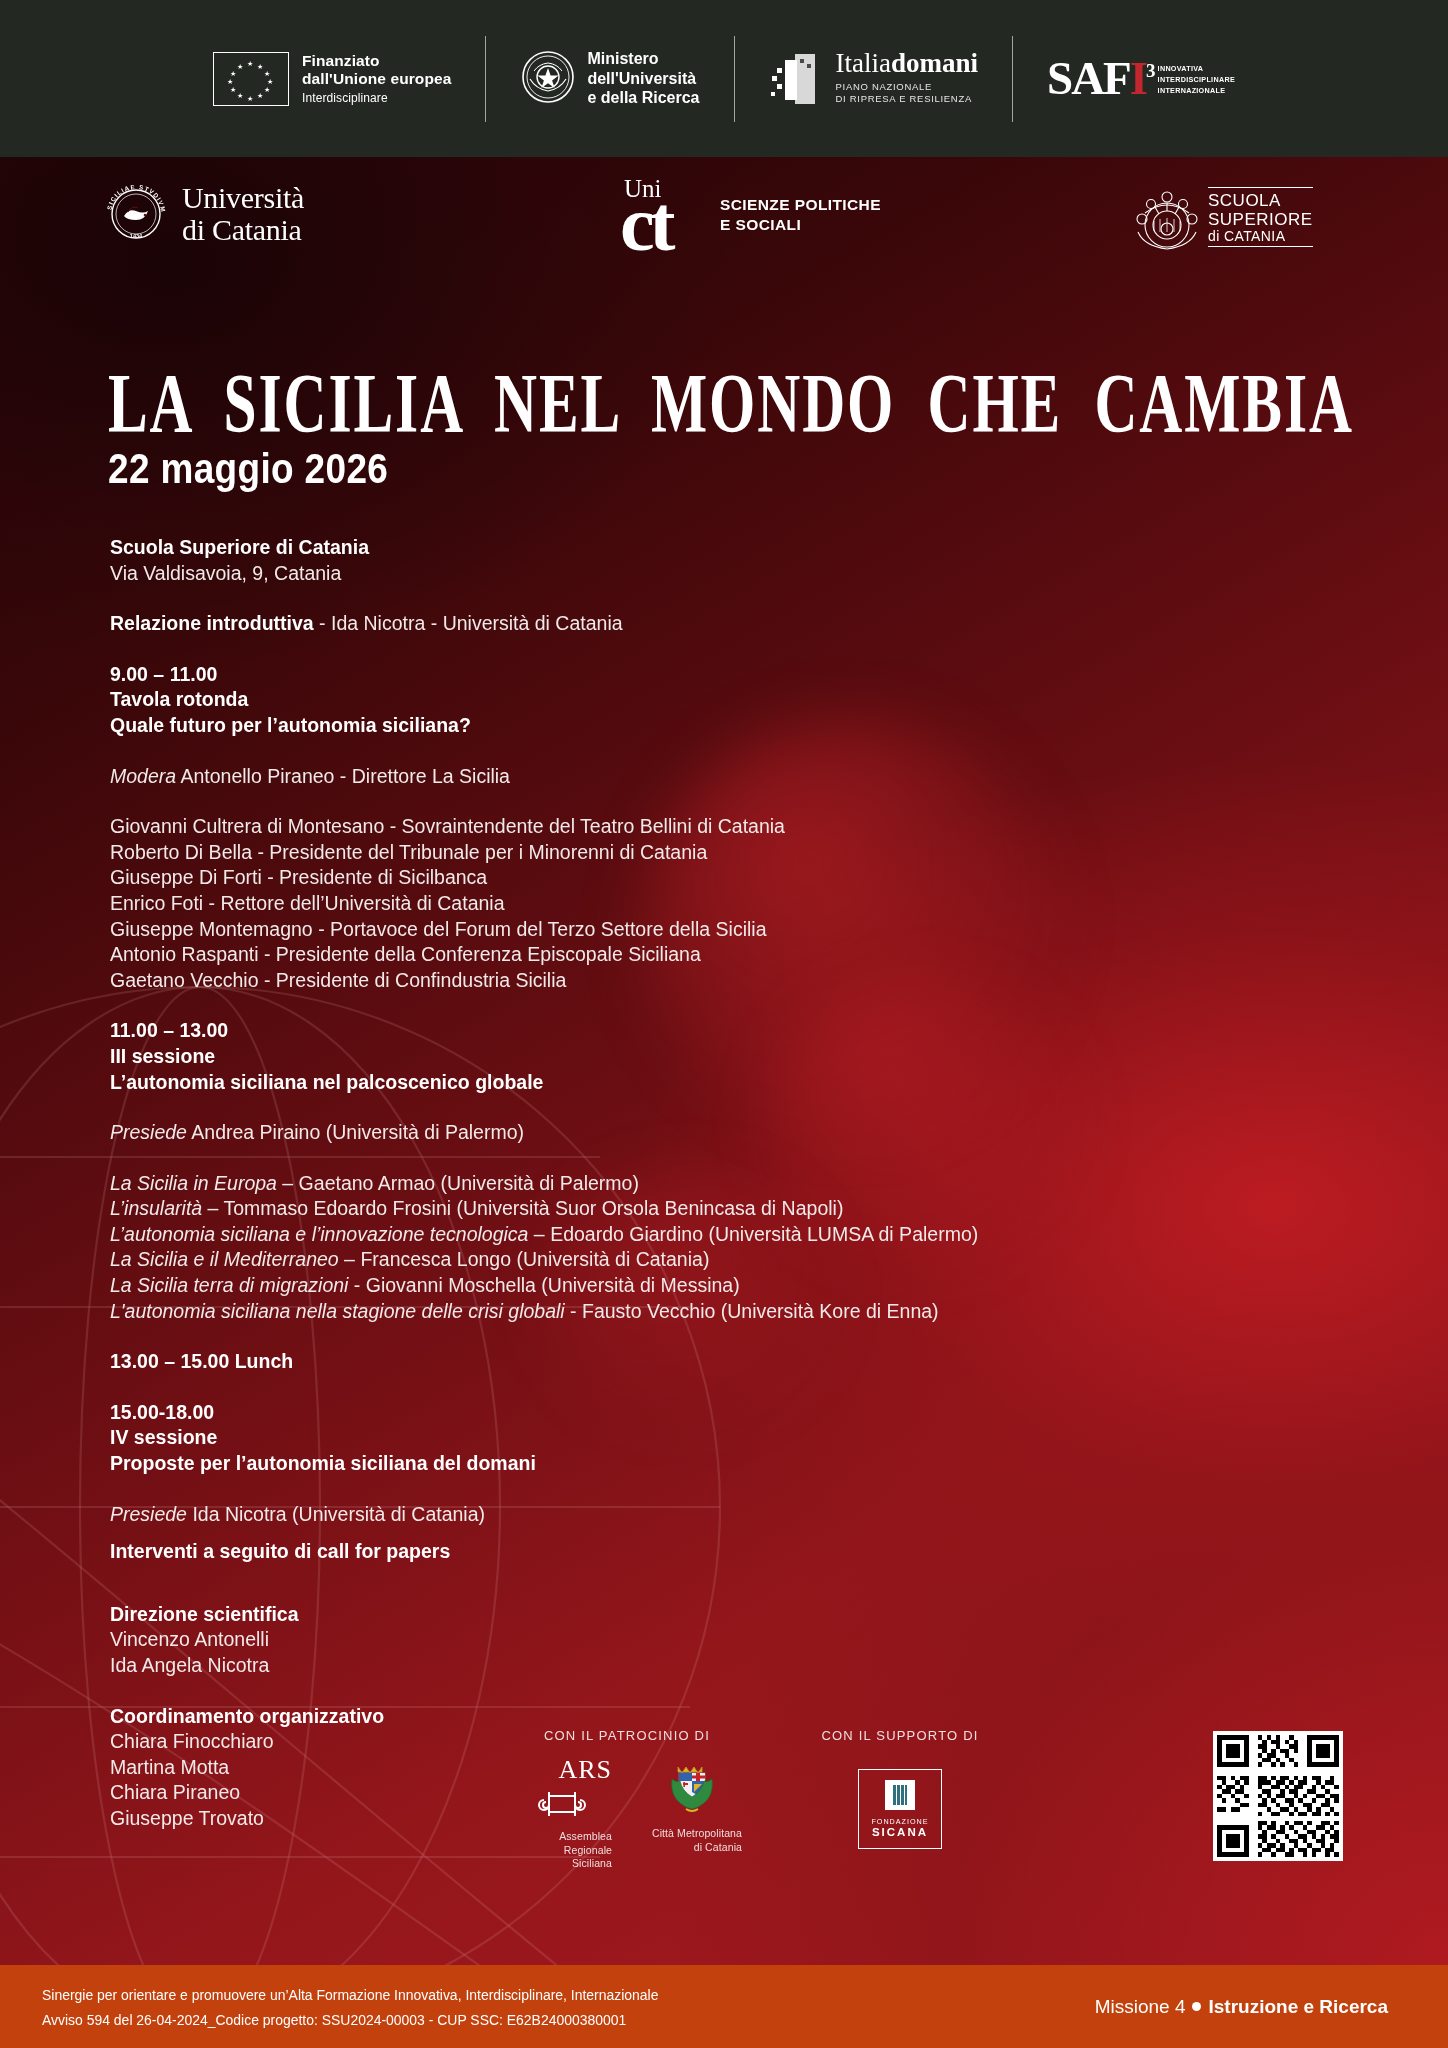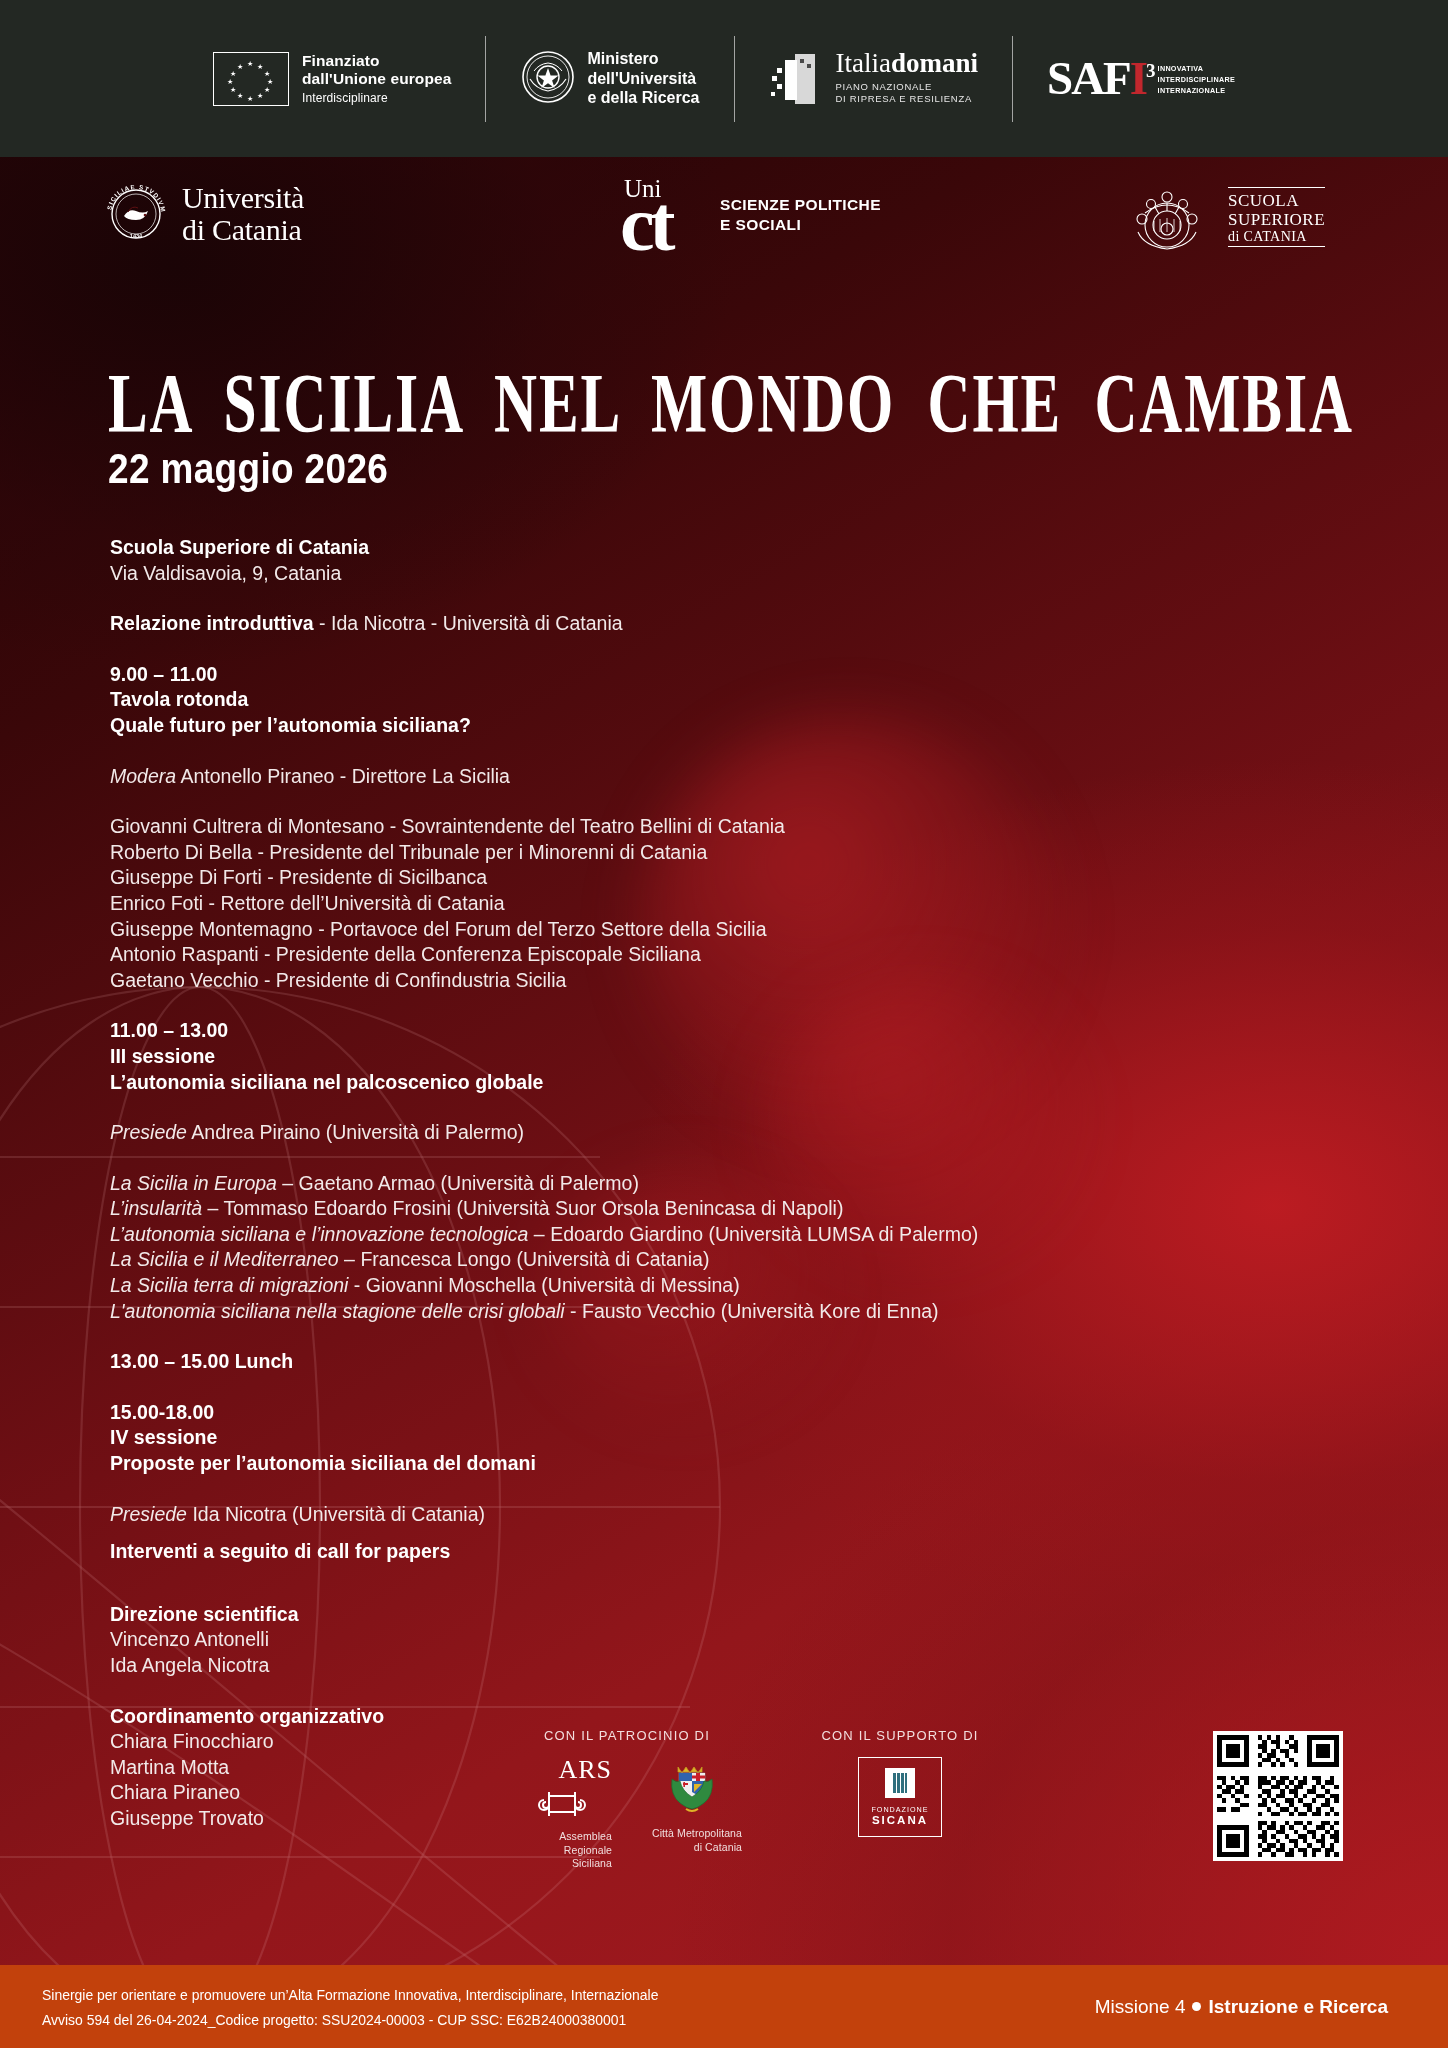--- a/index.html
+++ b/index.html
@@ -94,21 +94,21 @@
 
   .logo-ct{position:absolute;left:620px;top:20px;display:flex;align-items:flex-end;}
   .ct-block{position:relative;width:100px;height:84px;flex:none;}
   .ct-uni{position:absolute;left:4px;top:-2px;color:#fff;font-family:"Liberation Serif",serif;font-size:25px;}
   .ct-ct{position:absolute;left:0px;top:14px;color:#fff;font-family:"Liberation Serif",serif;font-size:78px;font-weight:bold;line-height:.85;letter-spacing:-5px;}
   .ct-label{color:#fff;font-size:15.5px;font-weight:bold;line-height:1.3;letter-spacing:.4px;margin-bottom:26px;}
 
   .logo-scuola{position:absolute;left:1130px;top:20px;display:flex;align-items:center;}
   .scuola-crest{width:74px;height:80px;flex:none;}
   .scuola-crest svg{width:74px;height:80px;display:block;}
-  .scuola-text{margin-left:24px;color:#fff;font-family:Liberation Serif, serif;line-height:1.12;}
+  .scuola-text{margin-left:4px;color:#fff;font-family:Liberation Sans, sans-serif;line-height:1.12;}
   .scuola-text .r{border-top:1px solid #fff;border-bottom:1px solid #fff;padding:3px 0 2px 0;}
   .scuola-text .s1{font-size:17px;letter-spacing:.5px;}
   .scuola-text .s2{font-size:17px;letter-spacing:.5px;}
   .scuola-text .s3{font-size:14px;letter-spacing:.4px;}
 
   
   .title{
     position:absolute;left:108px;top:355px;width:1250px;
     color:#fff;
     font-family:"Liberation Serif",serif;
@@ -153,21 +153,21 @@
   .supp{left:800px;top:1728px;width:200px;}
   .spon-row{display:flex;align-items:flex-start;justify-content:center;gap:30px;}
   .spon-item{text-align:right;width:100px;}
   .spon-cap{color:#f0dede;font-size:10.5px;line-height:1.3;margin-top:8px;letter-spacing:.1px;}
   .ars-mark{color:#fff;font-family:"Liberation Serif",serif;font-size:26px;letter-spacing:1px;line-height:1;}
   .ars-spiral{margin:3px auto 0;width:54px;height:36px;}
   .ars-spiral svg{width:54px;height:36px;display:block;}
   .crest-ct{width:52px;height:62px;margin:0 auto;}
   .crest-ct svg{width:52px;height:62px;display:block;}
   .sicana-box{
-    width:82px;height:78px;border:1.6px solid #fff;margin:0 auto;
+    width:82px;height:78px;border:1.6px solid #fff;margin:12px auto;
     display:flex;flex-direction:column;align-items:center;justify-content:center;
   }
   .sicana-icon{width:30px;height:30px;background:#fff;position:relative;}
   .sicana-icon:after{
     content:"";position:absolute;left:8px;top:5px;width:14px;height:20px;
     background:repeating-linear-gradient(90deg,#2f6f7e 0 3px,#fff 3px 4px);
   }
   .sicana-t1{color:#fff;font-size:7.2px;letter-spacing:1px;margin-top:7px;}
   .sicana-t2{color:#fff;font-size:11.5px;letter-spacing:2px;font-weight:bold;}
 

